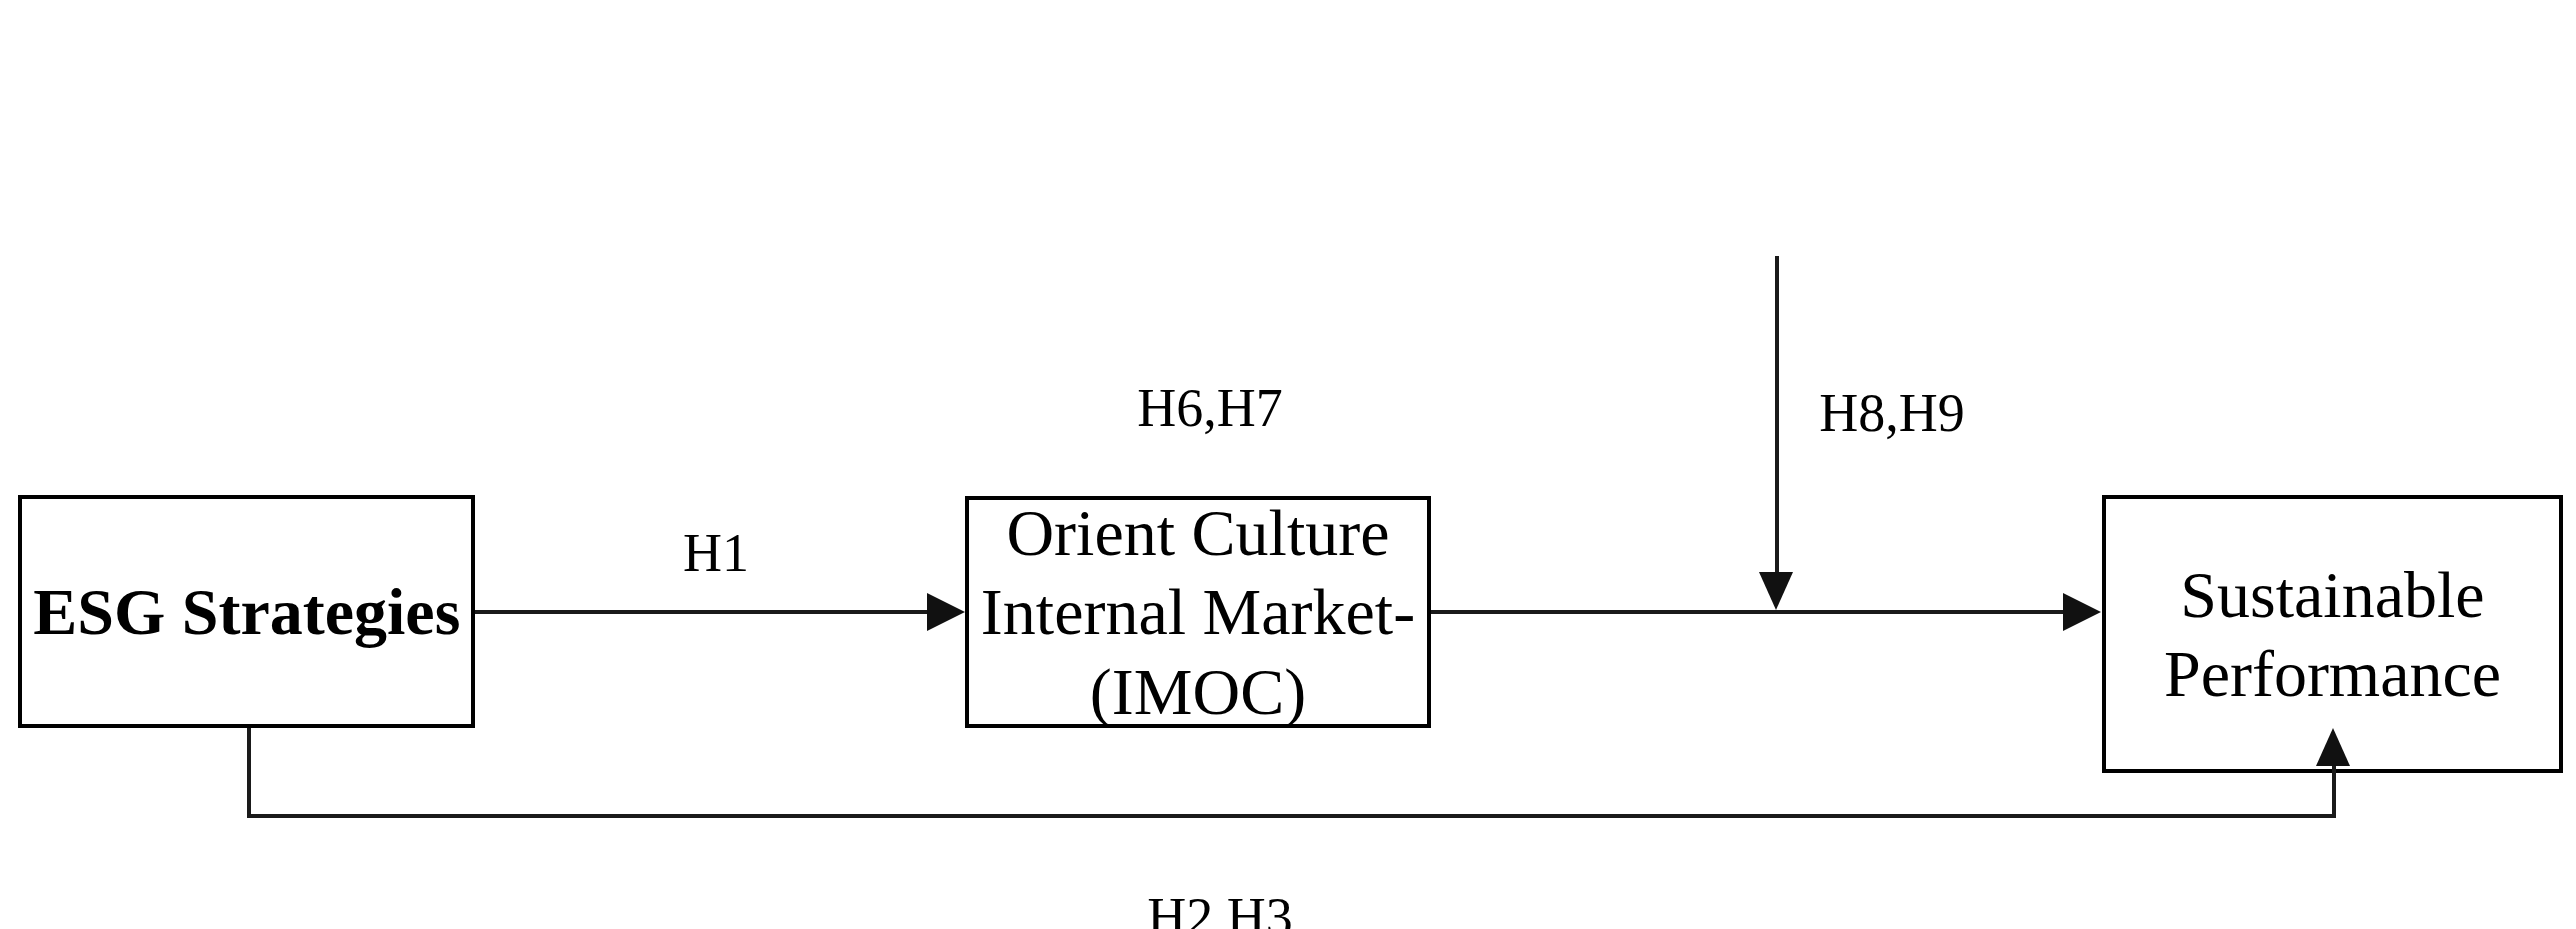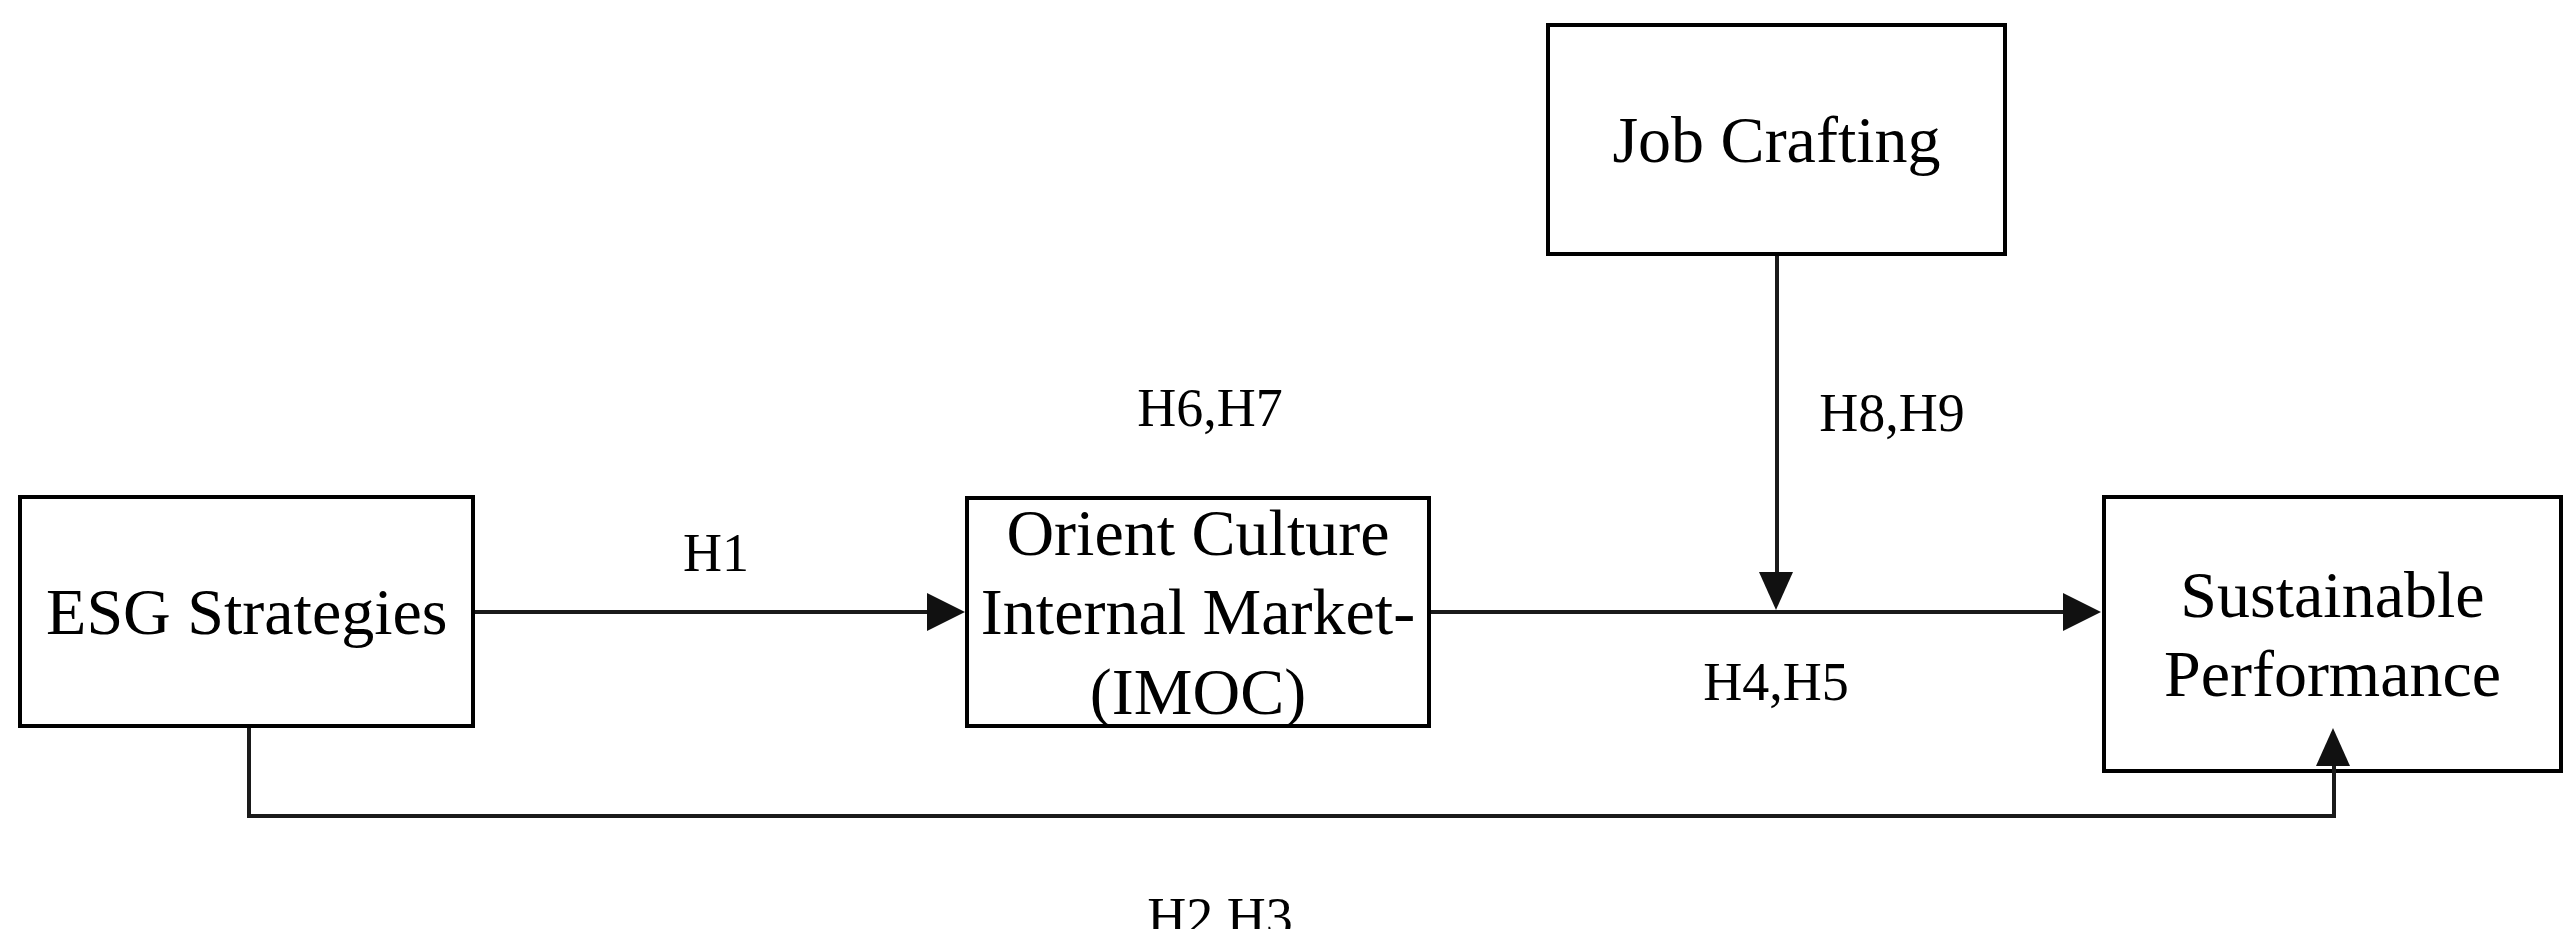--- a/index.html
+++ b/index.html
@@ -59,21 +59,21 @@
     border-left: 17.4px solid transparent;
     border-right: 17.4px solid transparent;
     border-top: 38px solid #111111;
   }
   .arrow-up {
     border-left: 17.4px solid transparent;
     border-right: 17.4px solid transparent;
     border-bottom: 38px solid #111111;
   }
   
-  #node-esg  { left: 18.3px;   top: 495px; width: 457px; height: 233px; }
+  #node-esg  { left: 18.3px;   top: 495px; width: 457px; height: 233px; font-weight: bold; }
   #node-imoc { left: 965px; top: 496px; width: 466px; height: 232px; }
   #node-job  { left: 1546px; top: 23px;  width: 461px; height: 233px; }
   #node-sp   { left: 2102px; top: 495px; width: 461px; height: 278px; }
 </style>
 </head>
 <body>
 
 <div class="canvas">
 
   <div class="node" id="node-esg">
@@ -81,23 +81,20 @@
   </div>
 
   <div class="node" id="node-imoc">
     <div>
       <div>Orient Culture</div>
       <div>Internal Market-</div>
       <div>(IMOC)</div>
     </div>
   </div>
 
-  <div class="node" id="node-job">
-    <div>Job Crafting</div>
-  </div>
 
   <div class="node" id="node-sp">
     <div>
       <div>Sustainable</div>
       <div>Performance</div>
     </div>
   </div>
 
   <div class="hline" style="left: 475px; top: 610px; width: 455px;"></div>
   <div class="arrowhead arrow-right" style="left: 927px; top: 593px;"></div>
@@ -112,18 +109,17 @@
   <div class="hline" style="left: 247px; top: 814px; width: 2089px;"></div>
   <div class="vline" style="left: 2332px; top: 764px; height: 52px;"></div>
   <div class="arrowhead arrow-up" style="left: 2316px; top: 728px;"></div>
 
   <div class="edge-label" style="left: 716px; top: 553px;">H1</div>
 
   <div class="edge-label" style="left: 1210px; top: 408px;">H6,H7</div>
 
   <div class="edge-label" style="left: 1892px; top: 413px;">H8,H9</div>
 
-  <div class="edge-label" style="left: 1776px; top: 682px;">H4,H5</div>
 
   <div class="edge-label" style="left: 1220px; top: 885px; margin-top: 32px;">H2,H3</div>
 
 </div>
 
 
 </body></html>

